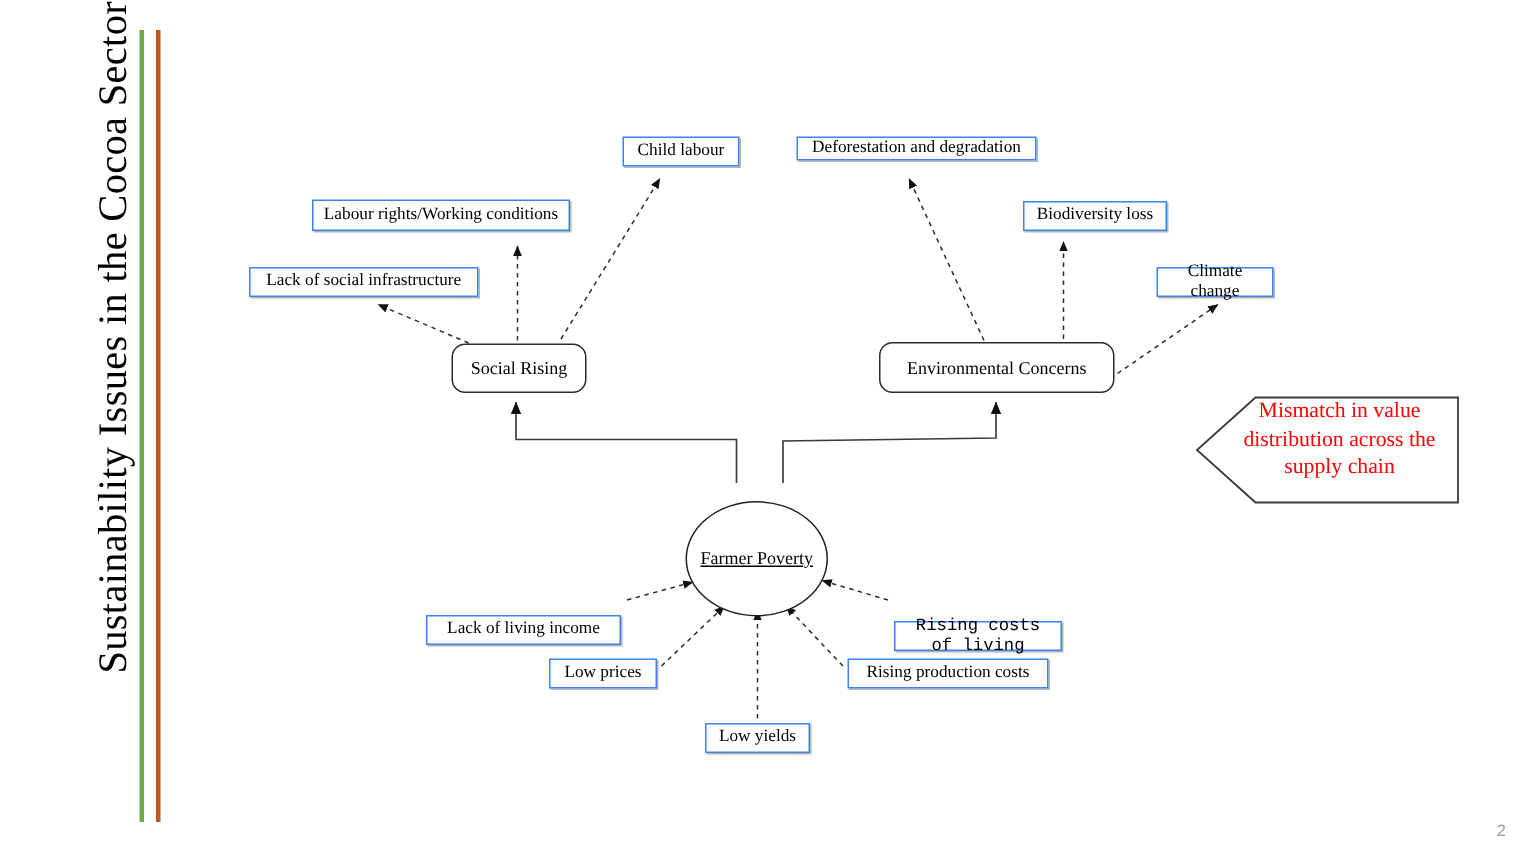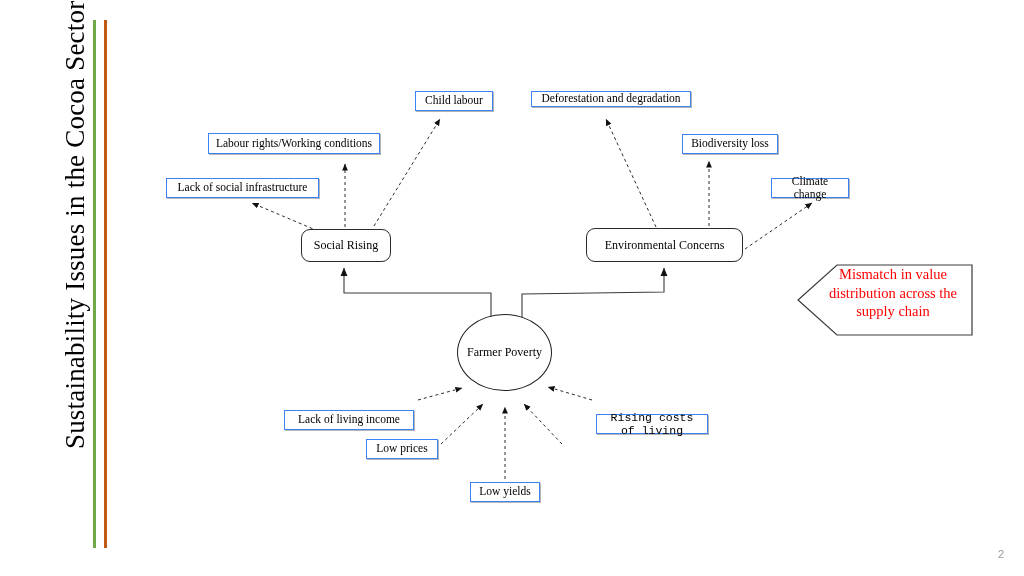--- a/index.html
+++ b/index.html
@@ -162,21 +162,21 @@
     </svg>
 
     <div class="node hub-node" style="left:301px; top:229px; width:90px; height:33px;">
       <span>Social Rising</span>
     </div>
 
     <div class="node hub-node" style="left:586px; top:228px; width:157px; height:34px;">
       <span>Environmental Concerns</span>
     </div>
 
-    <div class="node circle-node" style="left:457px; top:314px; width:95px; height:77px;">
+    <div class="node circle-node" style="left:457px; top:334px; width:95px; height:77px;text-decoration:underline;">
       <span>Farmer Poverty</span>
     </div>
 
     <div class="node leaf-node" style="left:166px; top:178px; width:153px; height:20px;">
       <span>Lack of social infrastructure</span>
     </div>
 
     <div class="node leaf-node" style="left:208px; top:133px; width:172px; height:21px;">
       <span>Labour rights/Working conditions</span>
     </div>
@@ -202,20 +202,23 @@
     </div>
 
     <div class="node leaf-node" style="left:366px; top:439px; width:72px; height:20px;">
       <span>Low prices</span>
     </div>
 
     <div class="node leaf-node" style="left:470px; top:482px; width:70px; height:20px;">
       <span>Low yields</span>
     </div>
 
+    <div class="node leaf-node" style="left:565px; top:439px; width:134px; height:20px;">
+      <span>Rising production costs</span>
+    </div>
 
     <div class="node leaf-node" style="left:596px; top:414px; width:112px; height:20px;font-family:Liberation Mono, monospace;">
       <span>Rising costs of living</span>
     </div>
 
     <svg id="callout-shape" viewBox="0 0 176 72">
       <path d="M 40,1 L 175,1 L 175,71 L 40,71 L 1,36 Z" fill="#ffffff" stroke="#3a3a3a" stroke-width="1.2"></path>
     </svg>
 
     <div class="node callout-node" style="left:797px; top:264px; width:176px; height:58px; flex-direction:column;">

